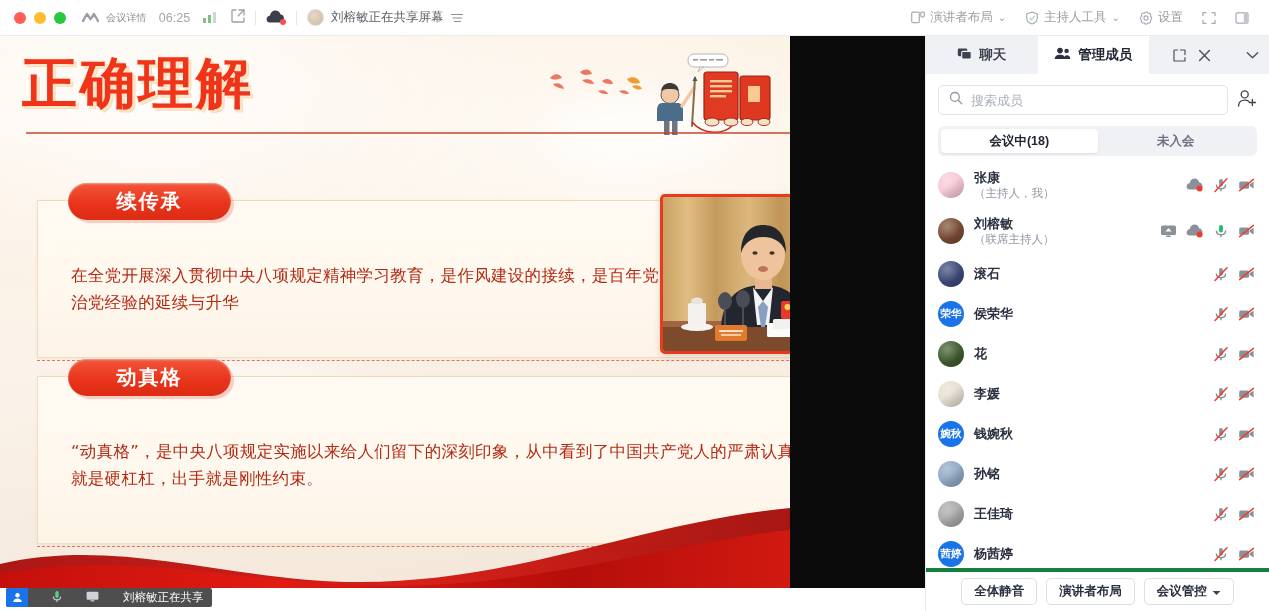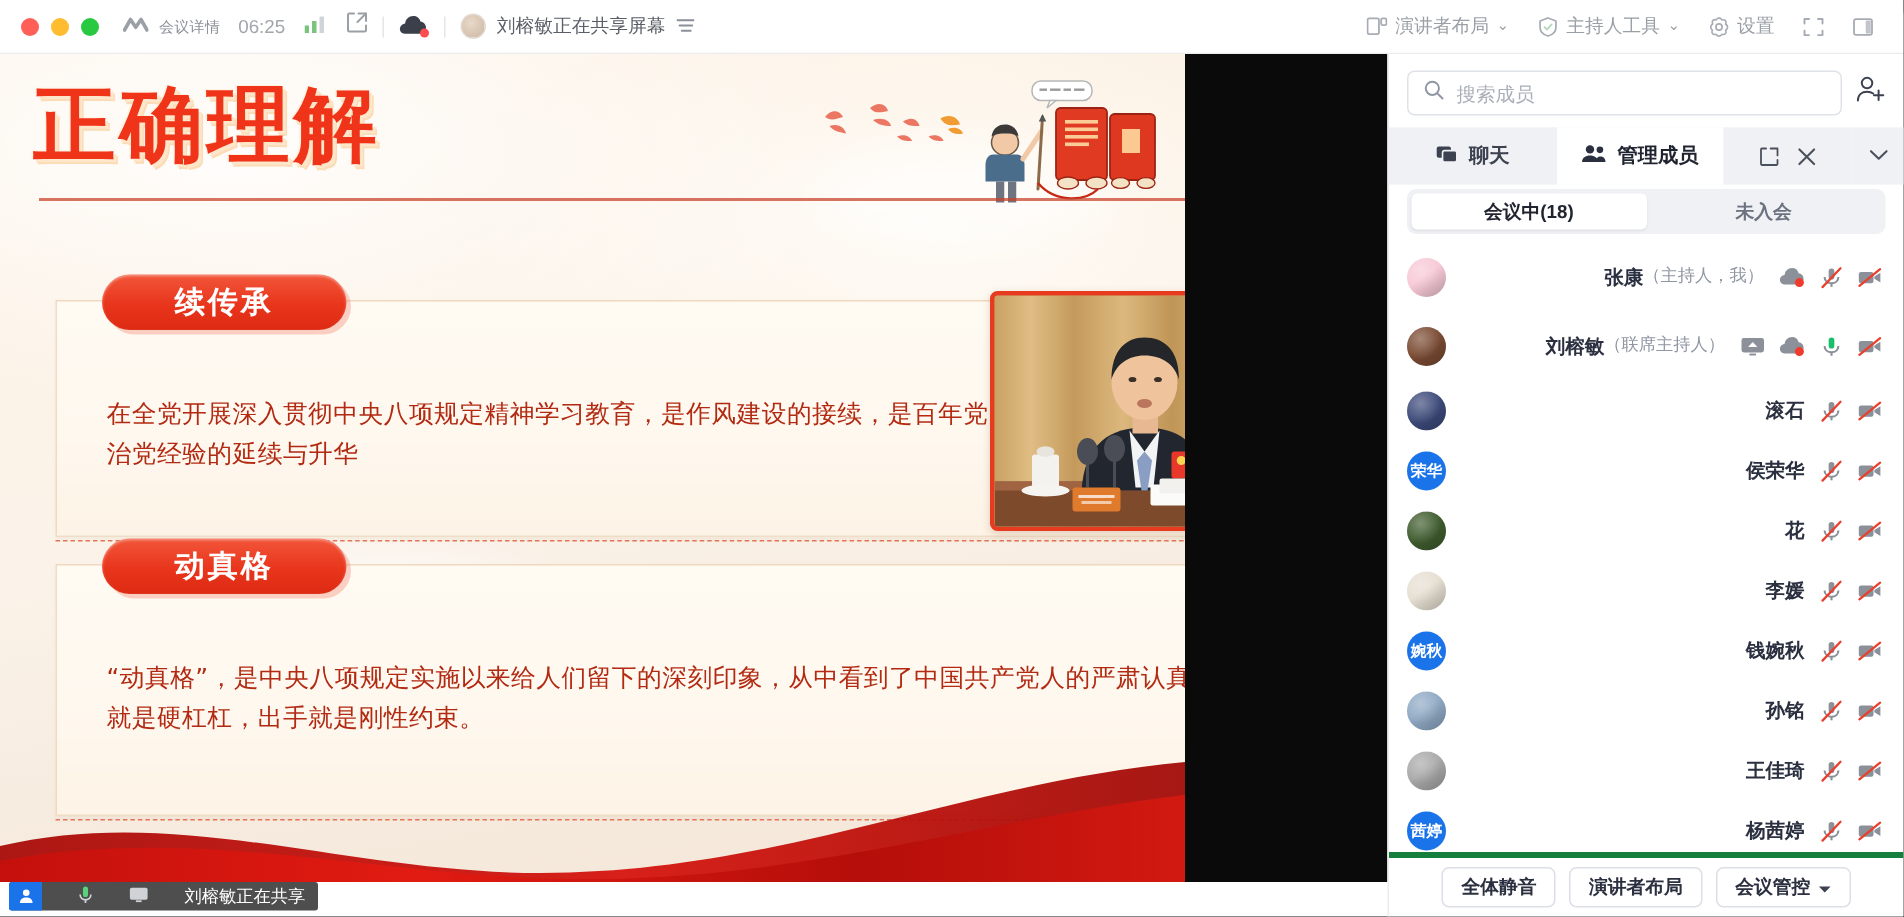--- a/index.html
+++ b/index.html
@@ -141,21 +141,21 @@
   .seg-btn{ flex:1; display:flex; align-items:center; justify-content:center; font-size:12.5px;
      color:#6b7280; border-radius:4px; cursor:pointer; font-weight:bold;}
   .seg-btn.active{ background:#fff; color:#1f2430; box-shadow:0 1px 2px rgba(0,0,0,.08);text-align:center; }
 
   #plist{ flex:1; overflow:hidden; position:relative; }
   .prow{ height:40px; display:flex; align-items:center; padding:0 14px 0 12px; gap:10px; }
   .prow.two{ height:46px; }
   .pav{ width:26px;height:26px;border-radius:50%; flex:none; overflow:hidden; position:relative;
         display:flex; align-items:center; justify-content:center;
         font-size:10.5px; color:#fff; font-weight:bold; letter-spacing:0;}
-  .pname{ flex:1; min-width:0; display:flex; flex-direction:row; justify-content:flex-end; }
+  .pname{ flex:1; min-width:0; display:flex; flex-direction:column; justify-content:flex-end; }
   .pname b{ font-size:13px; color:#2b3040; font-weight:bold; line-height:1.25;}
   .pname span{ font-size:11.5px; color:#9097a3; line-height:1.25; }
   .picons{ display:flex; align-items:center; gap:9px; }
   .picons svg{ display:block; }
 
   #panel-footer{
     height:43px; border-top:4px solid #15803d; display:flex; align-items:center;
     justify-content:center; gap:9px;
   }
   .fbtn{ height:27px; border:1px solid #dcdfe5; border-radius:5px; background:#fff;
@@ -455,82 +455,82 @@
     <svg width="13" height="11" viewBox="0 0 13 11">
         <rect x=".6" y=".8" width="11.8" height="8" rx="1.2" fill="#cfd2d6"></rect>
         <rect x="4.6" y="9.2" width="3.8" height="1.2" fill="#cfd2d6"></rect>
       </svg>
   </span>
   <span>刘榕敏正在共享</span>
 </div>
 
 <div id="panel">
 
+  <div id="panel-tabs">
+    <div class="ptab">
+      <span>
+        <svg width="15" height="14" viewBox="0 0 15 14">
+          <rect x=".8" y="1.6" width="9.5" height="7.6" rx="1.4" fill="#3c4250"></rect>
+          <rect x="4.7" y="4.4" width="9.5" height="7.6" rx="1.4" fill="#3c4250" stroke="#f0f1f4" stroke-width="1.1"></rect>
+        </svg>
+      </span>
+      <span>聊天</span>
+    </div>
+    <div class="ptab active">
+      <span>
+        <svg width="17" height="13" viewBox="0 0 17 13">
+          <circle cx="6" cy="3.6" r="2.8" fill="#2b3040"></circle>
+          <path d="M.7 12c0-2.8 2.3-4.3 5.3-4.3S11.3 9.2 11.3 12z" fill="#2b3040"></path>
+          <circle cx="12.6" cy="3.9" r="2.2" fill="#2b3040"></circle>
+          <path d="M9.9 12c.2-2.6 1.4-3.7 2.9-3.7 2 0 3.5 1.2 3.5 3.7z" fill="#2b3040"></path>
+        </svg>
+      </span>
+      <span>管理成员</span>
+    </div>
+    <div id="tab-tools">
+      <span class="twin">
+        <svg width="13" height="13" viewBox="0 0 13 13">
+          <path d="M4.4 1H1.6C1.27 1 1 1.27 1 1.6v9.8c0 .33.27.6.6.6h9.8c.33 0 .6-.27.6-.6V8.6" stroke="#4a505c" stroke-width="1.2" fill="none" stroke-linecap="round"></path>
+          <path d="M7.4 1H12v4.6" stroke="#4a505c" stroke-width="1.2" fill="none" stroke-linecap="round" stroke-linejoin="round"></path>
+        </svg>
+      </span>
+      <span class="twin">
+        <svg width="13" height="13" viewBox="0 0 13 13">
+          <path d="M1.6 1.6 L11.4 11.4 M11.4 1.6 L1.6 11.4" stroke="#4a505c" stroke-width="1.4" stroke-linecap="round"></path>
+        </svg>
+      </span>
+    </div>
+    <div style="width:34px; background:#f0f1f4; display:flex; align-items:center; justify-content:center;">
+      <span>
+        <svg width="13" height="9" viewBox="0 0 13 9">
+            <path d="M1.3 1.8 L6.5 6.8 L11.7 1.8" stroke="#4a505c" stroke-width="1.4" fill="none" stroke-linecap="round" stroke-linejoin="round"></path>
+          </svg>
+      </span>
+    </div>
+  </div>
+
   <div id="search-row">
     <div id="search-box">
       <span>
         <svg width="14" height="14" viewBox="0 0 14 14">
           <circle cx="5.9" cy="5.9" r="4.4" stroke="#9097a3" stroke-width="1.3" fill="none"></circle>
           <path d="M9.3 9.3 L12.7 12.7" stroke="#9097a3" stroke-width="1.3" stroke-linecap="round"></path>
         </svg>
       </span>
       <input type="text" placeholder="搜索成员" style="">
     </div>
     <span>
       <svg width="20" height="19" viewBox="0 0 20 19">
         <circle cx="7.7" cy="5.4" r="3.5" stroke="#3c4250" stroke-width="1.35" fill="none"></circle>
         <path d="M1.6 17c0-3.9 2.7-5.9 6.1-5.9 1.6 0 3 .4 4.1 1.2" stroke="#3c4250" stroke-width="1.35" fill="none" stroke-linecap="round"></path>
         <path d="M15.4 10.4v6.2M12.3 13.5h6.2" stroke="#3c4250" stroke-width="1.35" stroke-linecap="round"></path>
       </svg>
     </span>
   </div>
 
-  <div id="panel-tabs">
-    <div class="ptab">
-      <span>
-        <svg width="15" height="14" viewBox="0 0 15 14">
-          <rect x=".8" y="1.6" width="9.5" height="7.6" rx="1.4" fill="#3c4250"></rect>
-          <rect x="4.7" y="4.4" width="9.5" height="7.6" rx="1.4" fill="#3c4250" stroke="#f0f1f4" stroke-width="1.1"></rect>
-        </svg>
-      </span>
-      <span>聊天</span>
-    </div>
-    <div class="ptab active">
-      <span>
-        <svg width="17" height="13" viewBox="0 0 17 13">
-          <circle cx="6" cy="3.6" r="2.8" fill="#2b3040"></circle>
-          <path d="M.7 12c0-2.8 2.3-4.3 5.3-4.3S11.3 9.2 11.3 12z" fill="#2b3040"></path>
-          <circle cx="12.6" cy="3.9" r="2.2" fill="#2b3040"></circle>
-          <path d="M9.9 12c.2-2.6 1.4-3.7 2.9-3.7 2 0 3.5 1.2 3.5 3.7z" fill="#2b3040"></path>
-        </svg>
-      </span>
-      <span>管理成员</span>
-    </div>
-    <div id="tab-tools">
-      <span class="twin">
-        <svg width="13" height="13" viewBox="0 0 13 13">
-          <path d="M4.4 1H1.6C1.27 1 1 1.27 1 1.6v9.8c0 .33.27.6.6.6h9.8c.33 0 .6-.27.6-.6V8.6" stroke="#4a505c" stroke-width="1.2" fill="none" stroke-linecap="round"></path>
-          <path d="M7.4 1H12v4.6" stroke="#4a505c" stroke-width="1.2" fill="none" stroke-linecap="round" stroke-linejoin="round"></path>
-        </svg>
-      </span>
-      <span class="twin">
-        <svg width="13" height="13" viewBox="0 0 13 13">
-          <path d="M1.6 1.6 L11.4 11.4 M11.4 1.6 L1.6 11.4" stroke="#4a505c" stroke-width="1.4" stroke-linecap="round"></path>
-        </svg>
-      </span>
-    </div>
-    <div style="width:34px; background:#f0f1f4; display:flex; align-items:center; justify-content:center;">
-      <span>
-        <svg width="13" height="9" viewBox="0 0 13 9">
-            <path d="M1.3 1.8 L6.5 6.8 L11.7 1.8" stroke="#4a505c" stroke-width="1.4" fill="none" stroke-linecap="round" stroke-linejoin="round"></path>
-          </svg>
-      </span>
-    </div>
-  </div>
-
   <div id="seg">
     <div class="seg-btn active">会议中(18)</div>
     <div class="seg-btn">未入会</div>
   </div>
 
   <div id="plist">
       <div class="prow two">
         <div class="pav" style="background: radial-gradient(circle at 35% 30%, rgba(255, 255, 255, 0.333), transparent 55%), linear-gradient(145deg, rgb(247, 201, 214), rgba(247, 201, 214, 0.8) 45%, rgba(0, 0, 0, 0.267)) rgb(247, 201, 214);"></div>
         <div class="pname">
           <b>张康</b>

